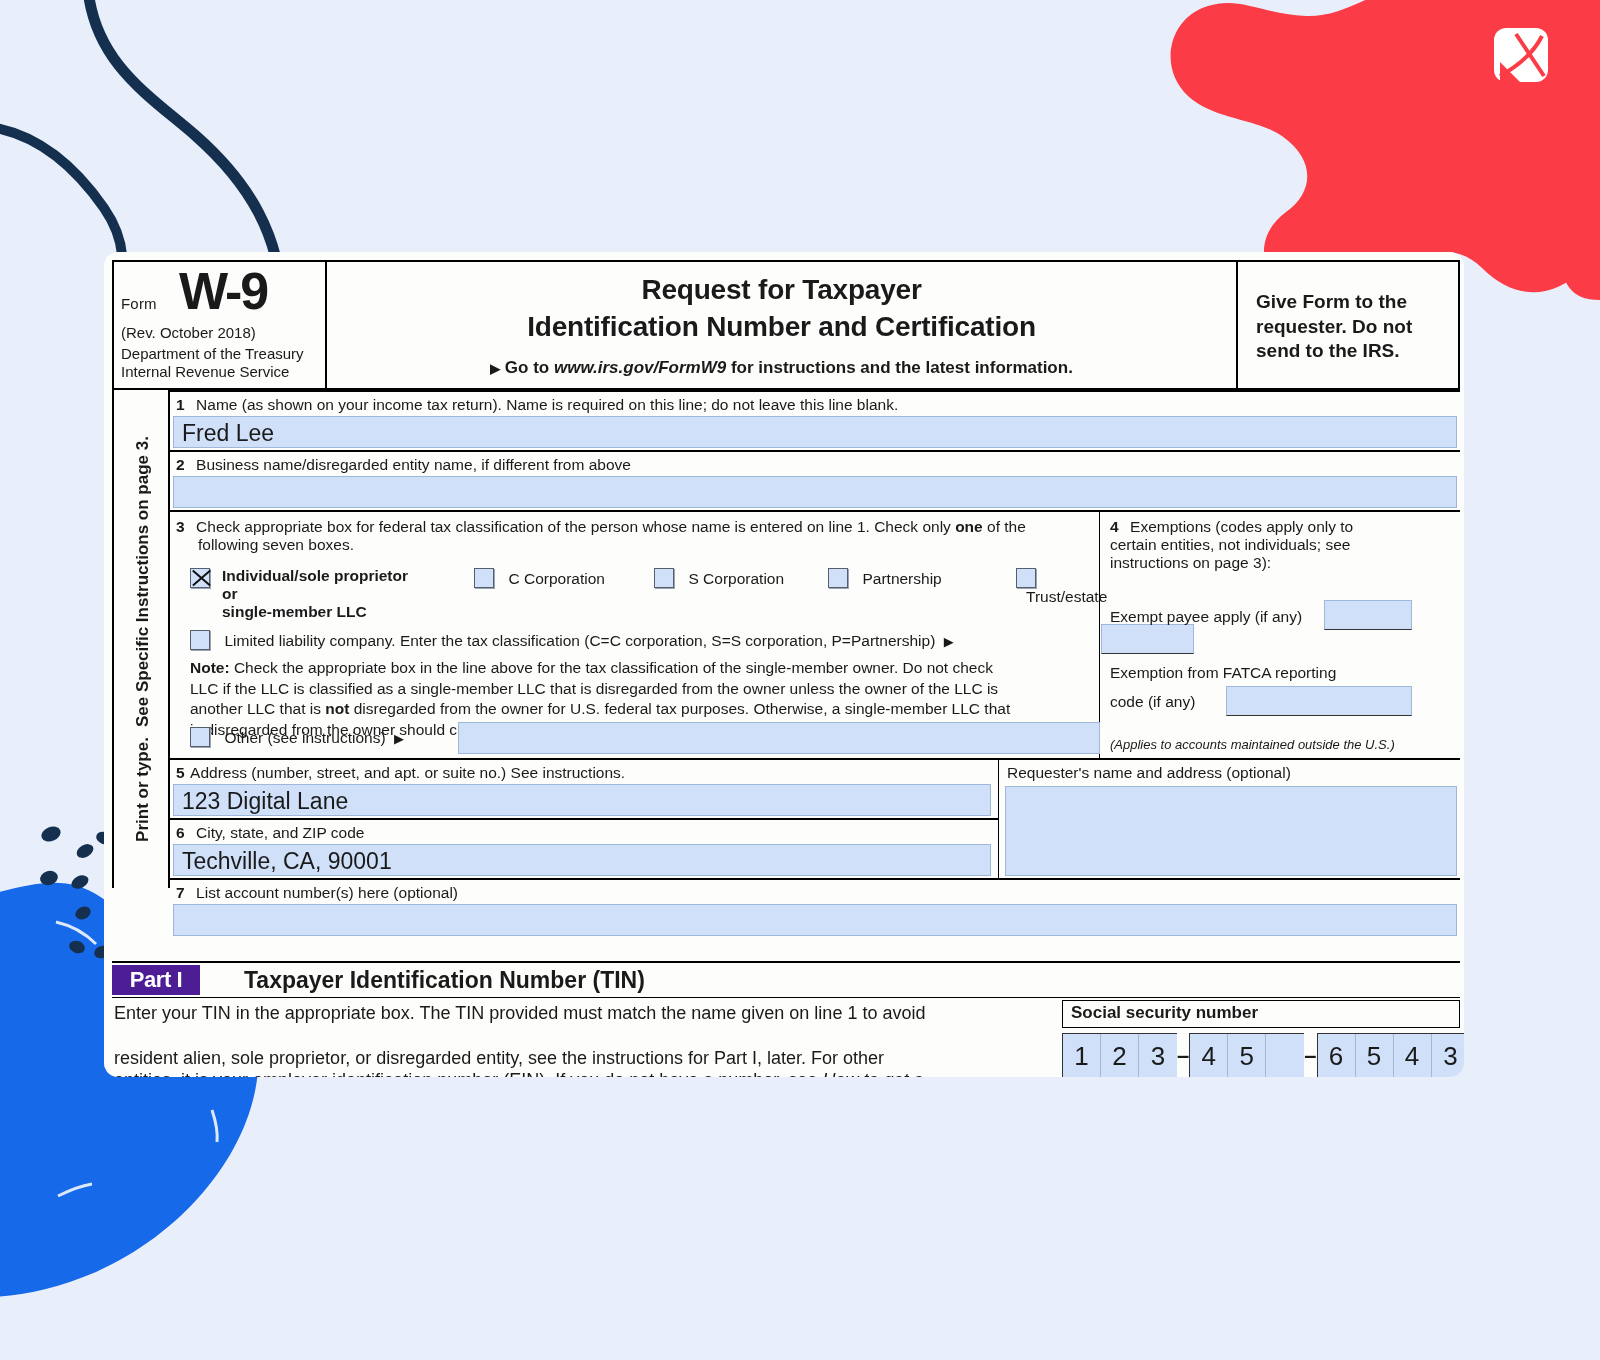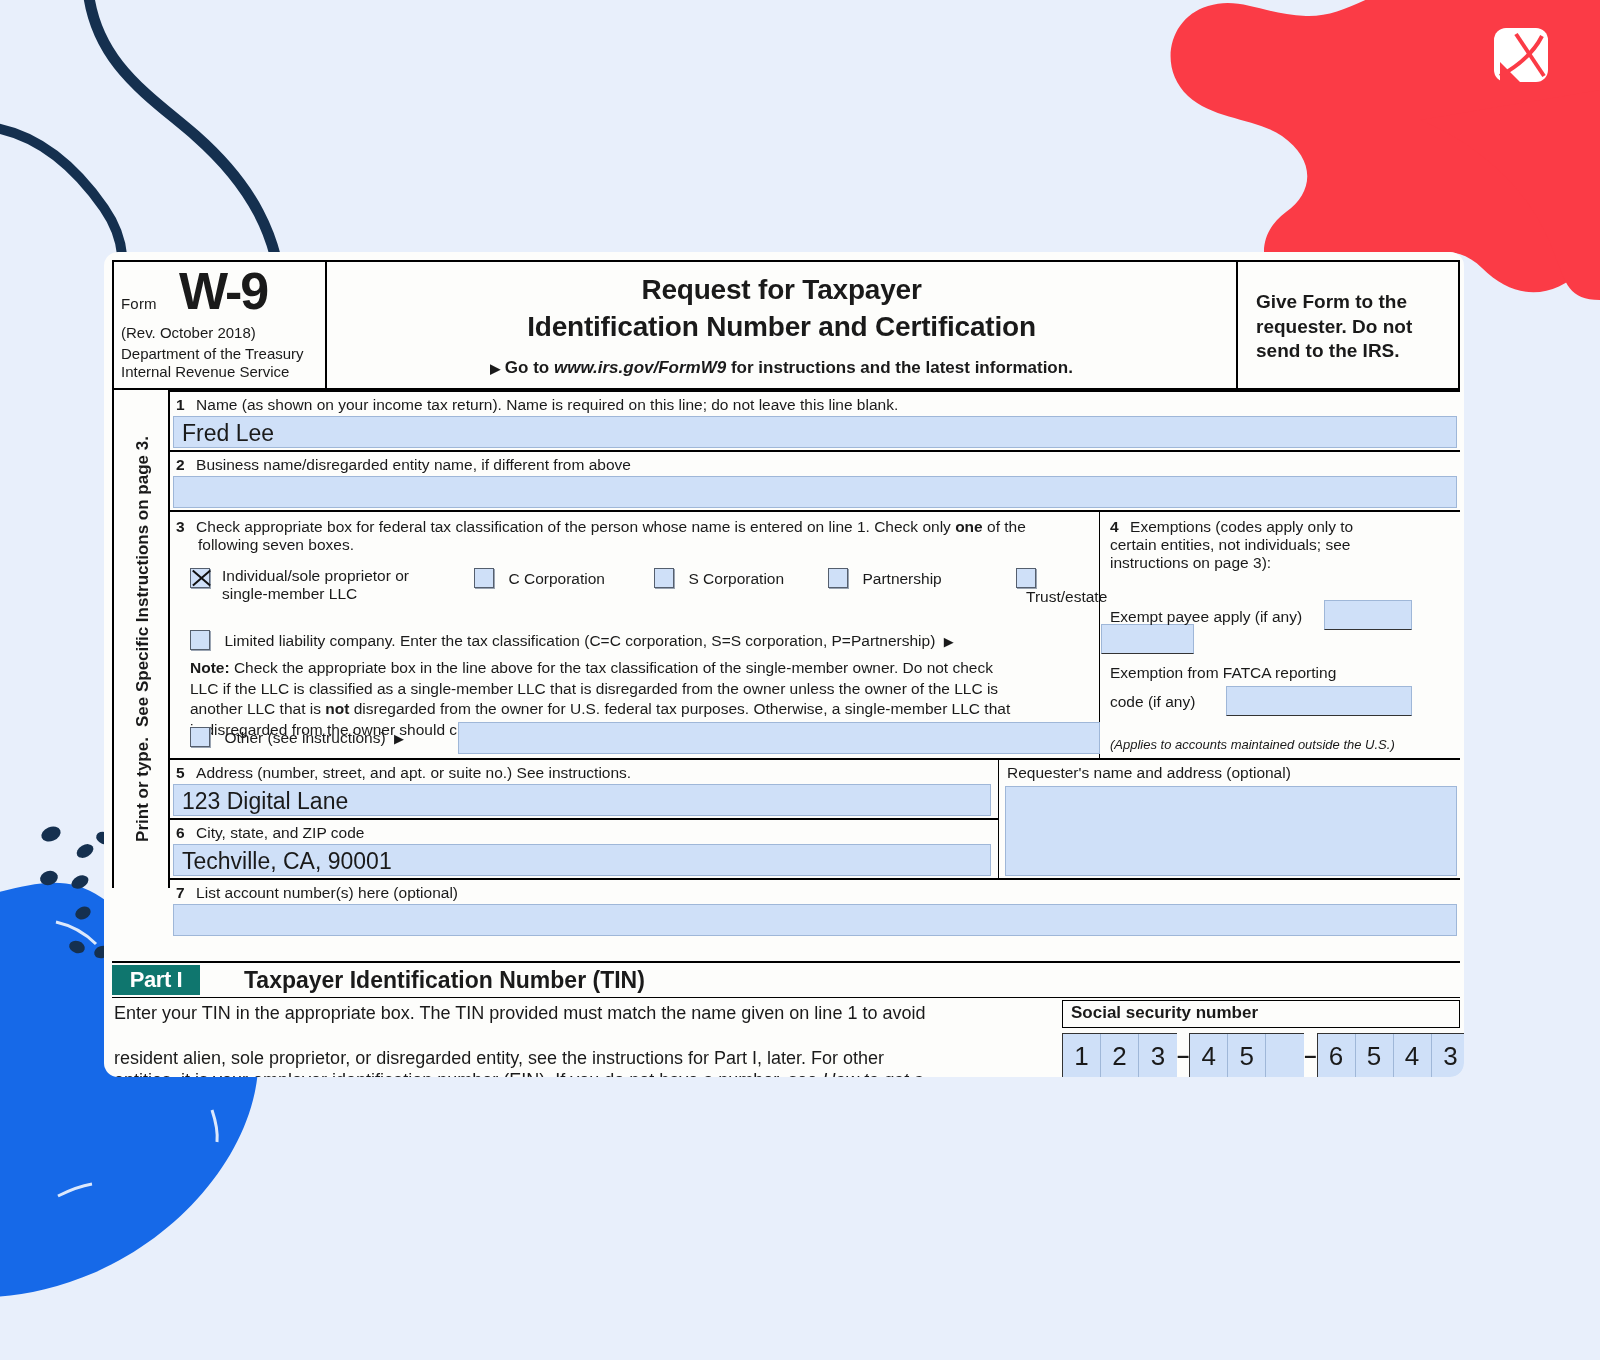--- a/index.html
+++ b/index.html
@@ -75,21 +75,21 @@
   .cb.checked::before, .cb.checked::after{
     content:""; position:absolute; left:-1px; top:8px; width:23px; height:1.8px; background:#111;
   }
   .cb.checked::before{ transform:rotate(41deg); }
   .cb.checked::after{ transform:rotate(-41deg); }
 
   .tri{ font-size:13px; }
 
   
   .partbar{ position:absolute; left:4px; top:705px; width:1348px; height:36px; border-top:2px solid #000;}
-  .parttag{ position:absolute; left:0; top:2px; width:88px; height:30px; background:#0f766e; color:#fff;
+  .parttag{ position:absolute; left:0; top:2px; width:88px; height:30px; background:#4c1d95; color:#fff;
             font-weight:bold; font-size:22px; text-align:center; line-height:30px; letter-spacing:-.4px;}
   .parttitle{ position:absolute; left:132px; top:2px; font-weight:bold; font-size:23px; line-height:30px;}
 
   .tinbody{ position:absolute; left:4px; top:741px; width:1348px; height:80px; border-top:1.6px solid #000; }
   .tintext{ position:absolute; left:2px; top:4px; width:925px; font-size:18px; line-height:1.24;}
   .tintext i{ font-style:italic;}
 
   .ssnbox{ position:absolute; left:950px; top:2px; width:398px; }
   .ssnlabel{ border:1.6px solid #000; height:28px; font-size:17px; font-weight:bold; padding:2px 0 8px 8px;}
   .ssncells{ display:flex; align-items:center; margin-top:5px;}
@@ -216,21 +216,21 @@
         <span class="num">3</span>
         <span class="lbl" style="margin-left:7px;">
           <span>Check appropriate box for federal tax classification of the person whose name is entered on line 1. Check only</span>
           <b>one</b>
           <span>of the</span>
         </span>
         <div class="lbl" style="margin-left:22px;">following seven boxes.</div>
       </div>
 
       <div style="position:absolute; top:56px; left:0; width:930px;">
-        <div style="position:absolute; left:20px; top:0; width:230px;">
+        <div style="position:absolute; left:20px; top:0; width:230px;font-weight:bold;">
           <span class="cb checked"></span>
           <span class="lbl" style="position:absolute; left:32px; top:-1px; width:200px;">
             <span>Individual/sole proprietor or</span><br>
             <span>single-member LLC</span>
           </span>
         </div>
         <div style="position:absolute; left:304px; top:0;">
           <span class="cb"></span>
           <span class="lbl" style="margin-left:10px;">C Corporation</span>
         </div>
@@ -296,21 +296,21 @@
         <div class="val"></div>
       </div>
 
       <div style="position:absolute; left:8px; top:225px; font-size:13px; font-style:italic;">(Applies to accounts maintained outside the U.S.)</div>
     </div>
   </div>
 
   <div class="row" style="left:62px; top:502px; width:1290px; height:60px;">
     <div style="padding:4px 0 0 6px; width:818px;">
       <span class="num">5</span>
-      <span class="lbl" style="margin-left:7px;">Address (number, street, and apt. or suite no.) See instructions.</span>
+      <span class="lbl" style="margin-left:1px;">Address (number, street, and apt. or suite no.) See instructions.</span>
     </div>
     <div class="field" style="position:absolute; left:3px; top:24px; width:818px;">
       <div class="val">123 Digital Lane</div>
     </div>
   </div>
 
   <div class="row" style="left:62px; top:562px; width:828px; height:71px;">
     <div style="padding:4px 0 0 6px;">
       <span class="num">6</span>
       <span class="lbl" style="margin-left:7px;">City, state, and ZIP code</span>

